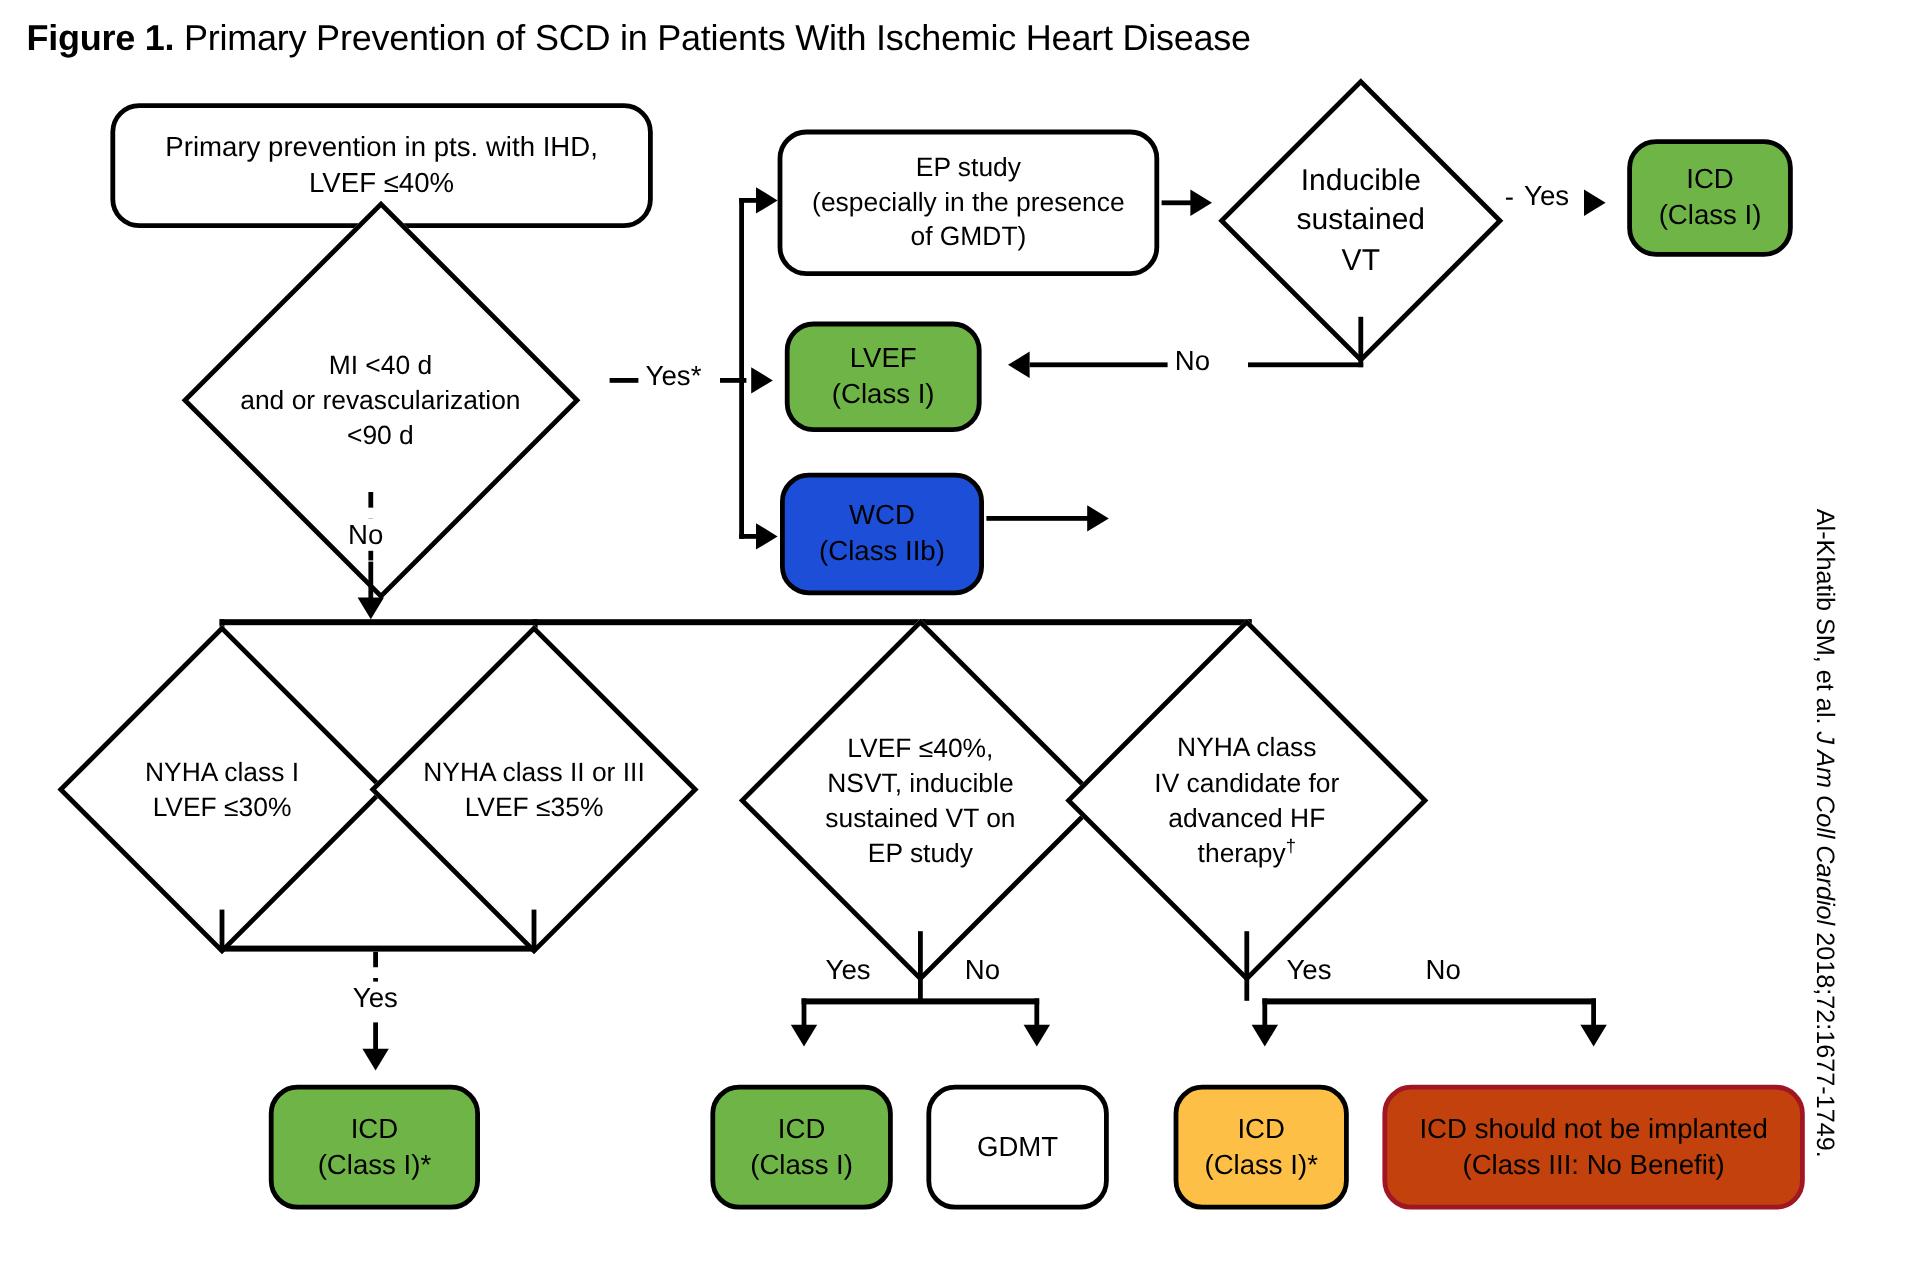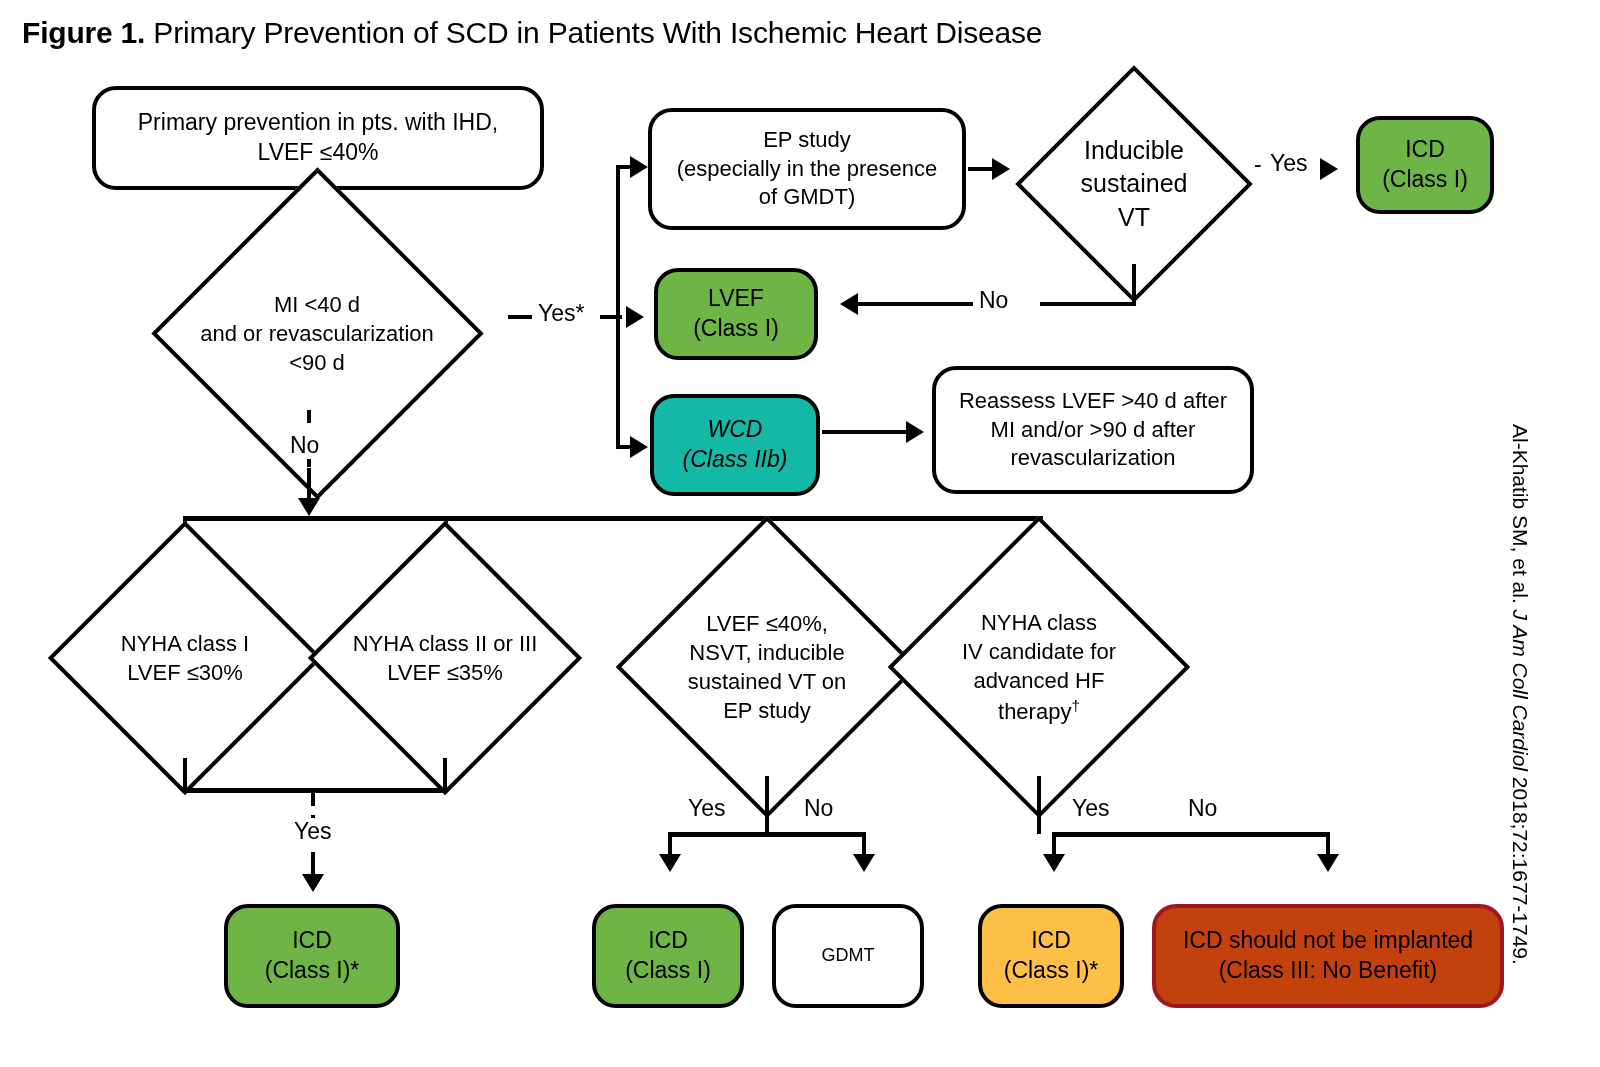--- a/index.html
+++ b/index.html
@@ -38,21 +38,21 @@
     text-align: center;
     color: #000;
     line-height: 1.30;
   }
   .rbox {
     border: 4px solid #000;
     border-radius: 24px;
     background: #fff;
   }
   .rbox.green  { background: #6FB447; }
-  .rbox.orange { background: #14b8a6; font-style: italic; }
+  .rbox.orange { background: #1d4ed8; }
   .rbox.amber  { background: #FDBF46; }
   .rbox.redline{ border-color: #A01723; background: #c2410c; }
 
   
   .diamond { position: absolute; }
   .diamond .dshape {
     position: absolute; inset: 0;
     transform: rotate(45deg);
     border: 4px solid #000;
     background: #fff;
@@ -182,27 +182,20 @@
   <div class="node rbox orange" style="left:650px; top:394px; width:170px; height:102px; font-size:23px;">
     <div>
       <div>WCD</div>
       <div>(Class IIb)</div>
     </div>
   </div>
 
   <div class="ln lh" style="left:822px; top:430px; width:88px;"></div>
   <div class="arrow ar-right" style="left:906px; top:421px;"></div>
 
-  <div class="node rbox" style="left:932px; top:366px; width:322px; height:128px; font-size:22px;">
-    <div>
-      <div>Reassess LVEF &gt;40 d after</div>
-      <div>MI and/or &gt;90 d after</div>
-      <div>revascularization</div>
-    </div>
-  </div>
 
   <div class="dashv" style="left:307px; top:410px; height:62px;"></div>
   <div class="elabel" style="left:286px; top:432px; font-size:23px;">No</div>
   <div class="ln lv" style="left:307px; top:468px; height:36px;"></div>
   <div class="arrow ar-down" style="left:298px; top:498px;"></div>
 
   <div class="ln lh" style="left:183px; top:516px; width:860px; height:5px;"></div>
 
   <div class="ln lv" style="left:183px; top:516px; height:22px;"></div>
   <div class="arrow ar-down" style="left:174px; top:534px;"></div>
@@ -283,21 +276,21 @@
   <div class="ln lv" style="left:862px; top:832px; height:26px;"></div>
   <div class="arrow ar-down" style="left:853px; top:854px;"></div>
 
   <div class="node rbox green" style="left:592px; top:904px; width:152px; height:104px; font-size:23px;">
     <div>
       <div>ICD</div>
       <div>(Class I)</div>
     </div>
   </div>
 
-  <div class="node rbox" style="left:772px; top:904px; width:152px; height:104px; font-size:18px;">
+  <div class="node rbox" style="left:772px; top:904px; width:152px; height:104px; font-size:23px;">
     <div>GDMT</div>
   </div>
 
   <div class="ln lv" style="left:1037px; top:776px; height:58px;"></div>
   <div class="elabel" style="left:1068px; top:795px; font-size:23px;">Yes</div>
   <div class="elabel" style="left:1184px; top:795px; font-size:23px;">No</div>
   <div class="ln lh" style="left:1052px; top:832px; width:278px; height:5px;"></div>
   <div class="ln lv" style="left:1052px; top:832px; height:26px;"></div>
   <div class="arrow ar-down" style="left:1043px; top:854px;"></div>
   <div class="ln lv" style="left:1326px; top:832px; height:26px;"></div>

